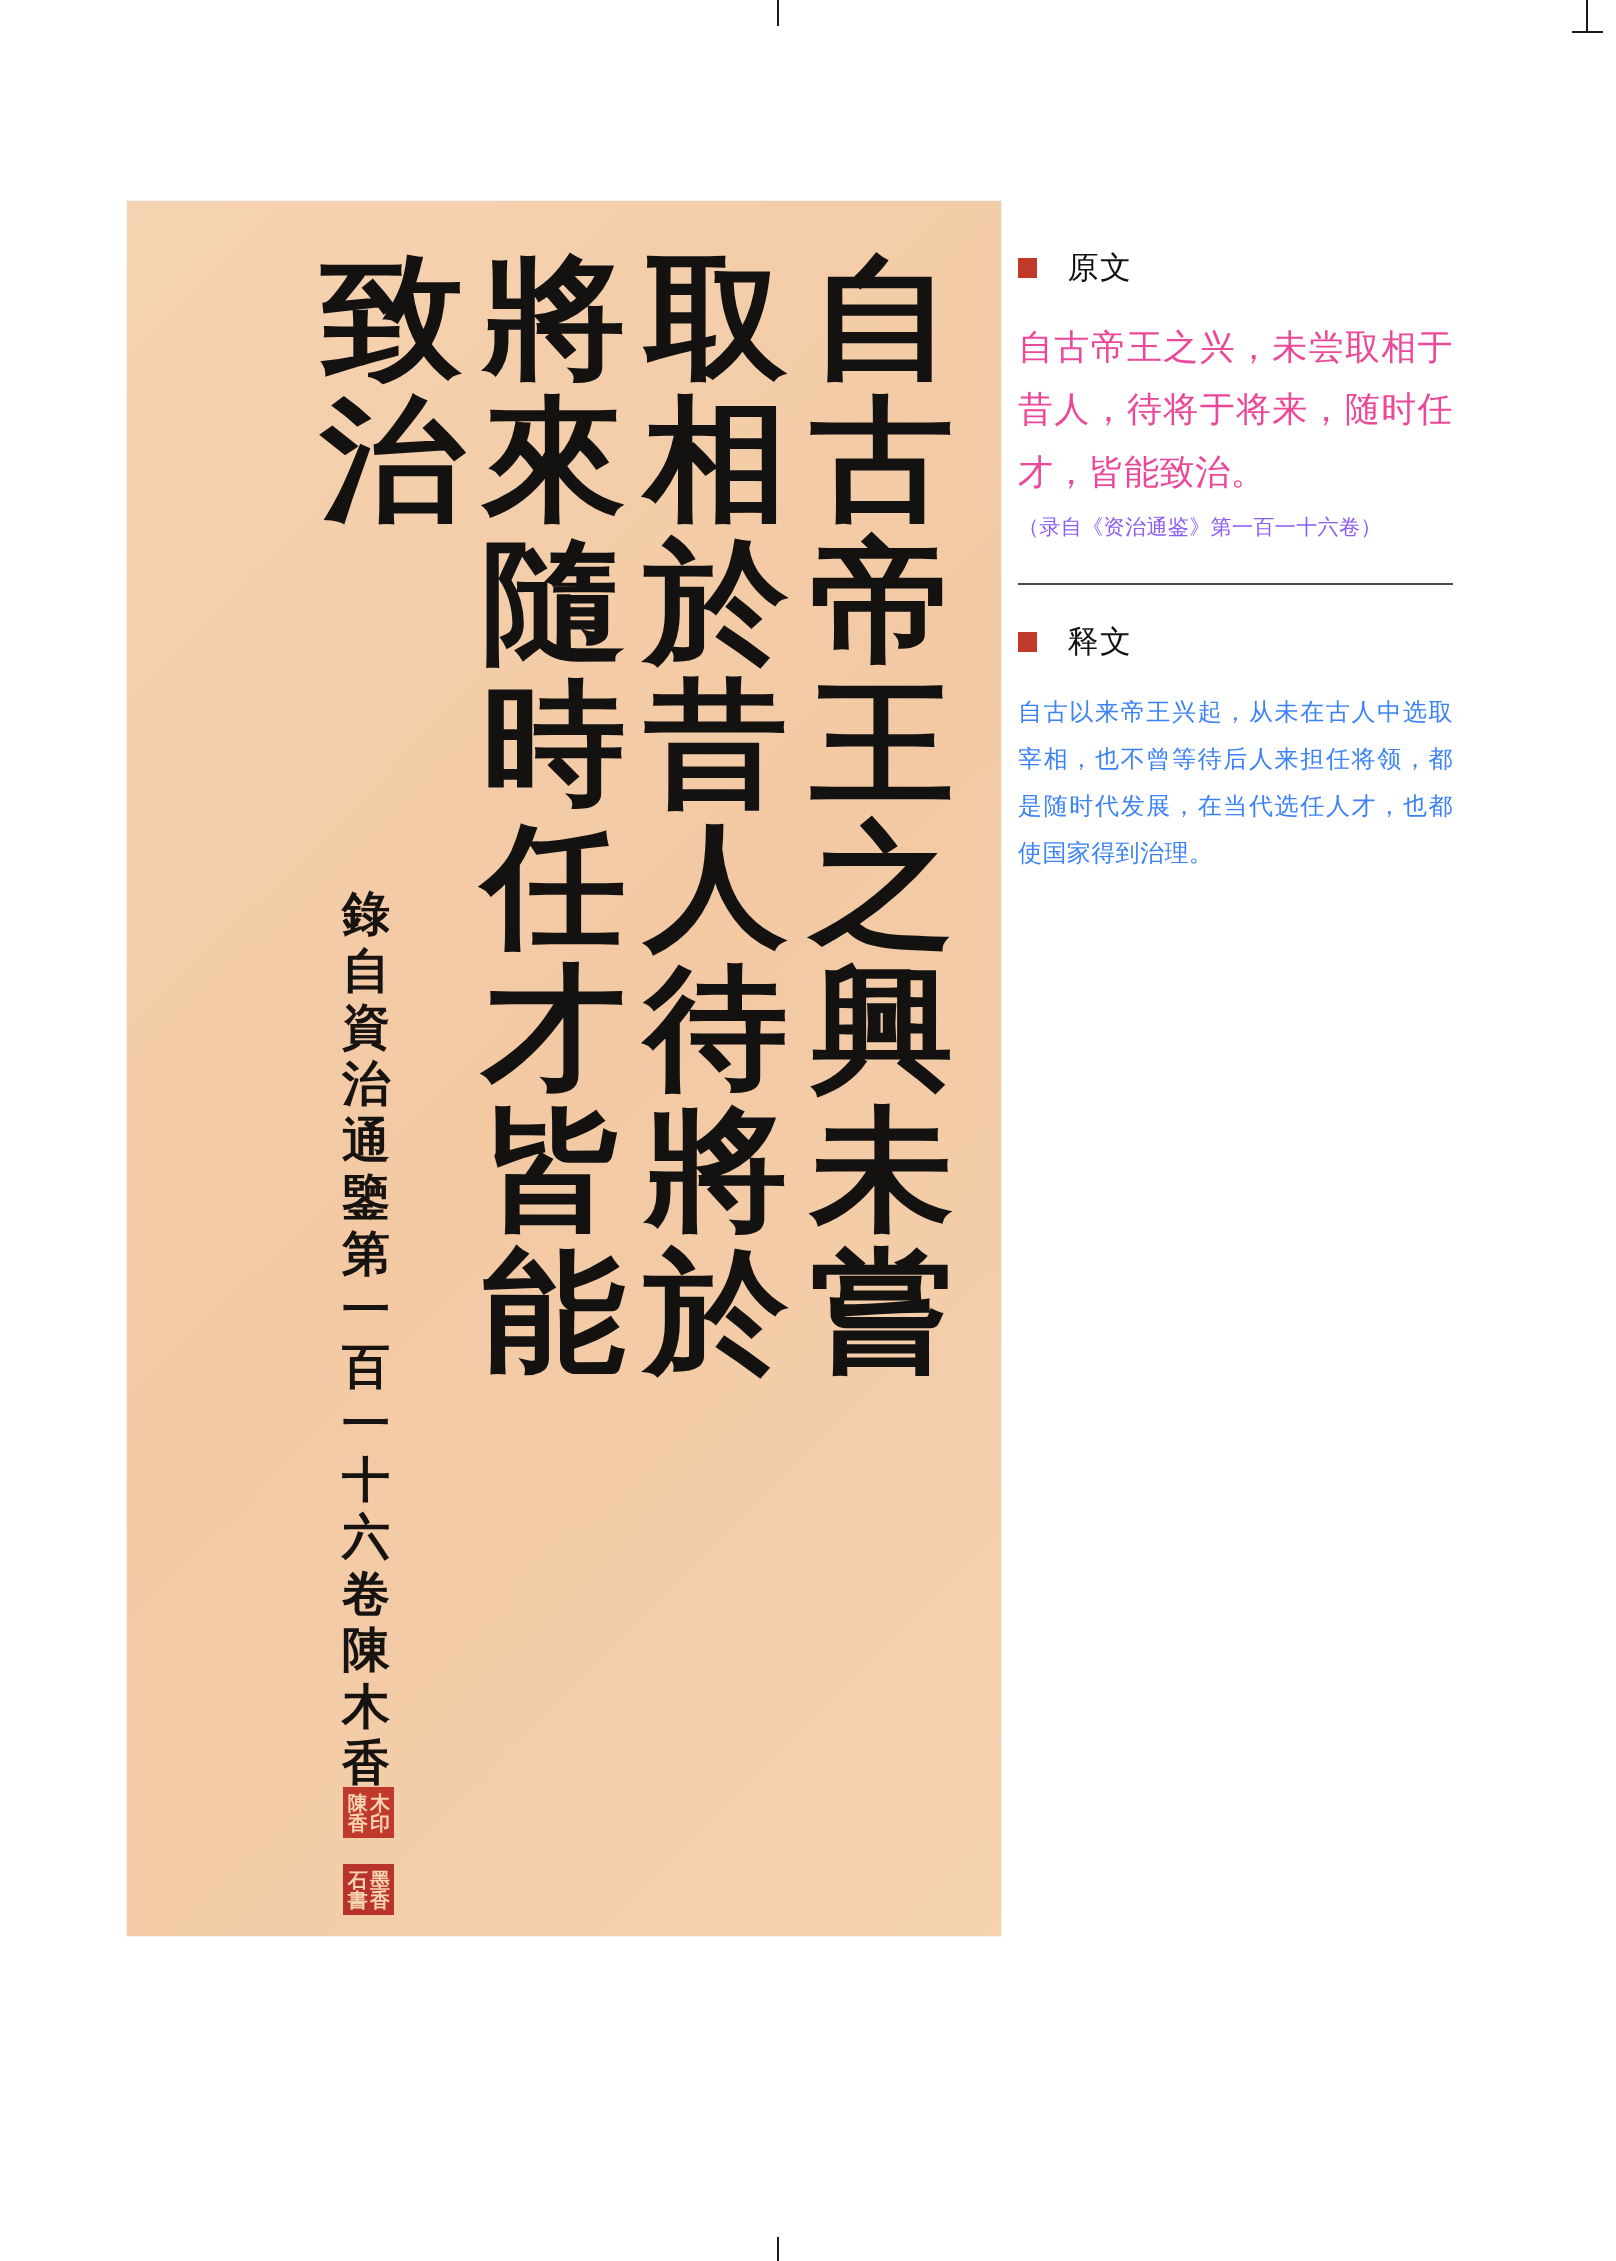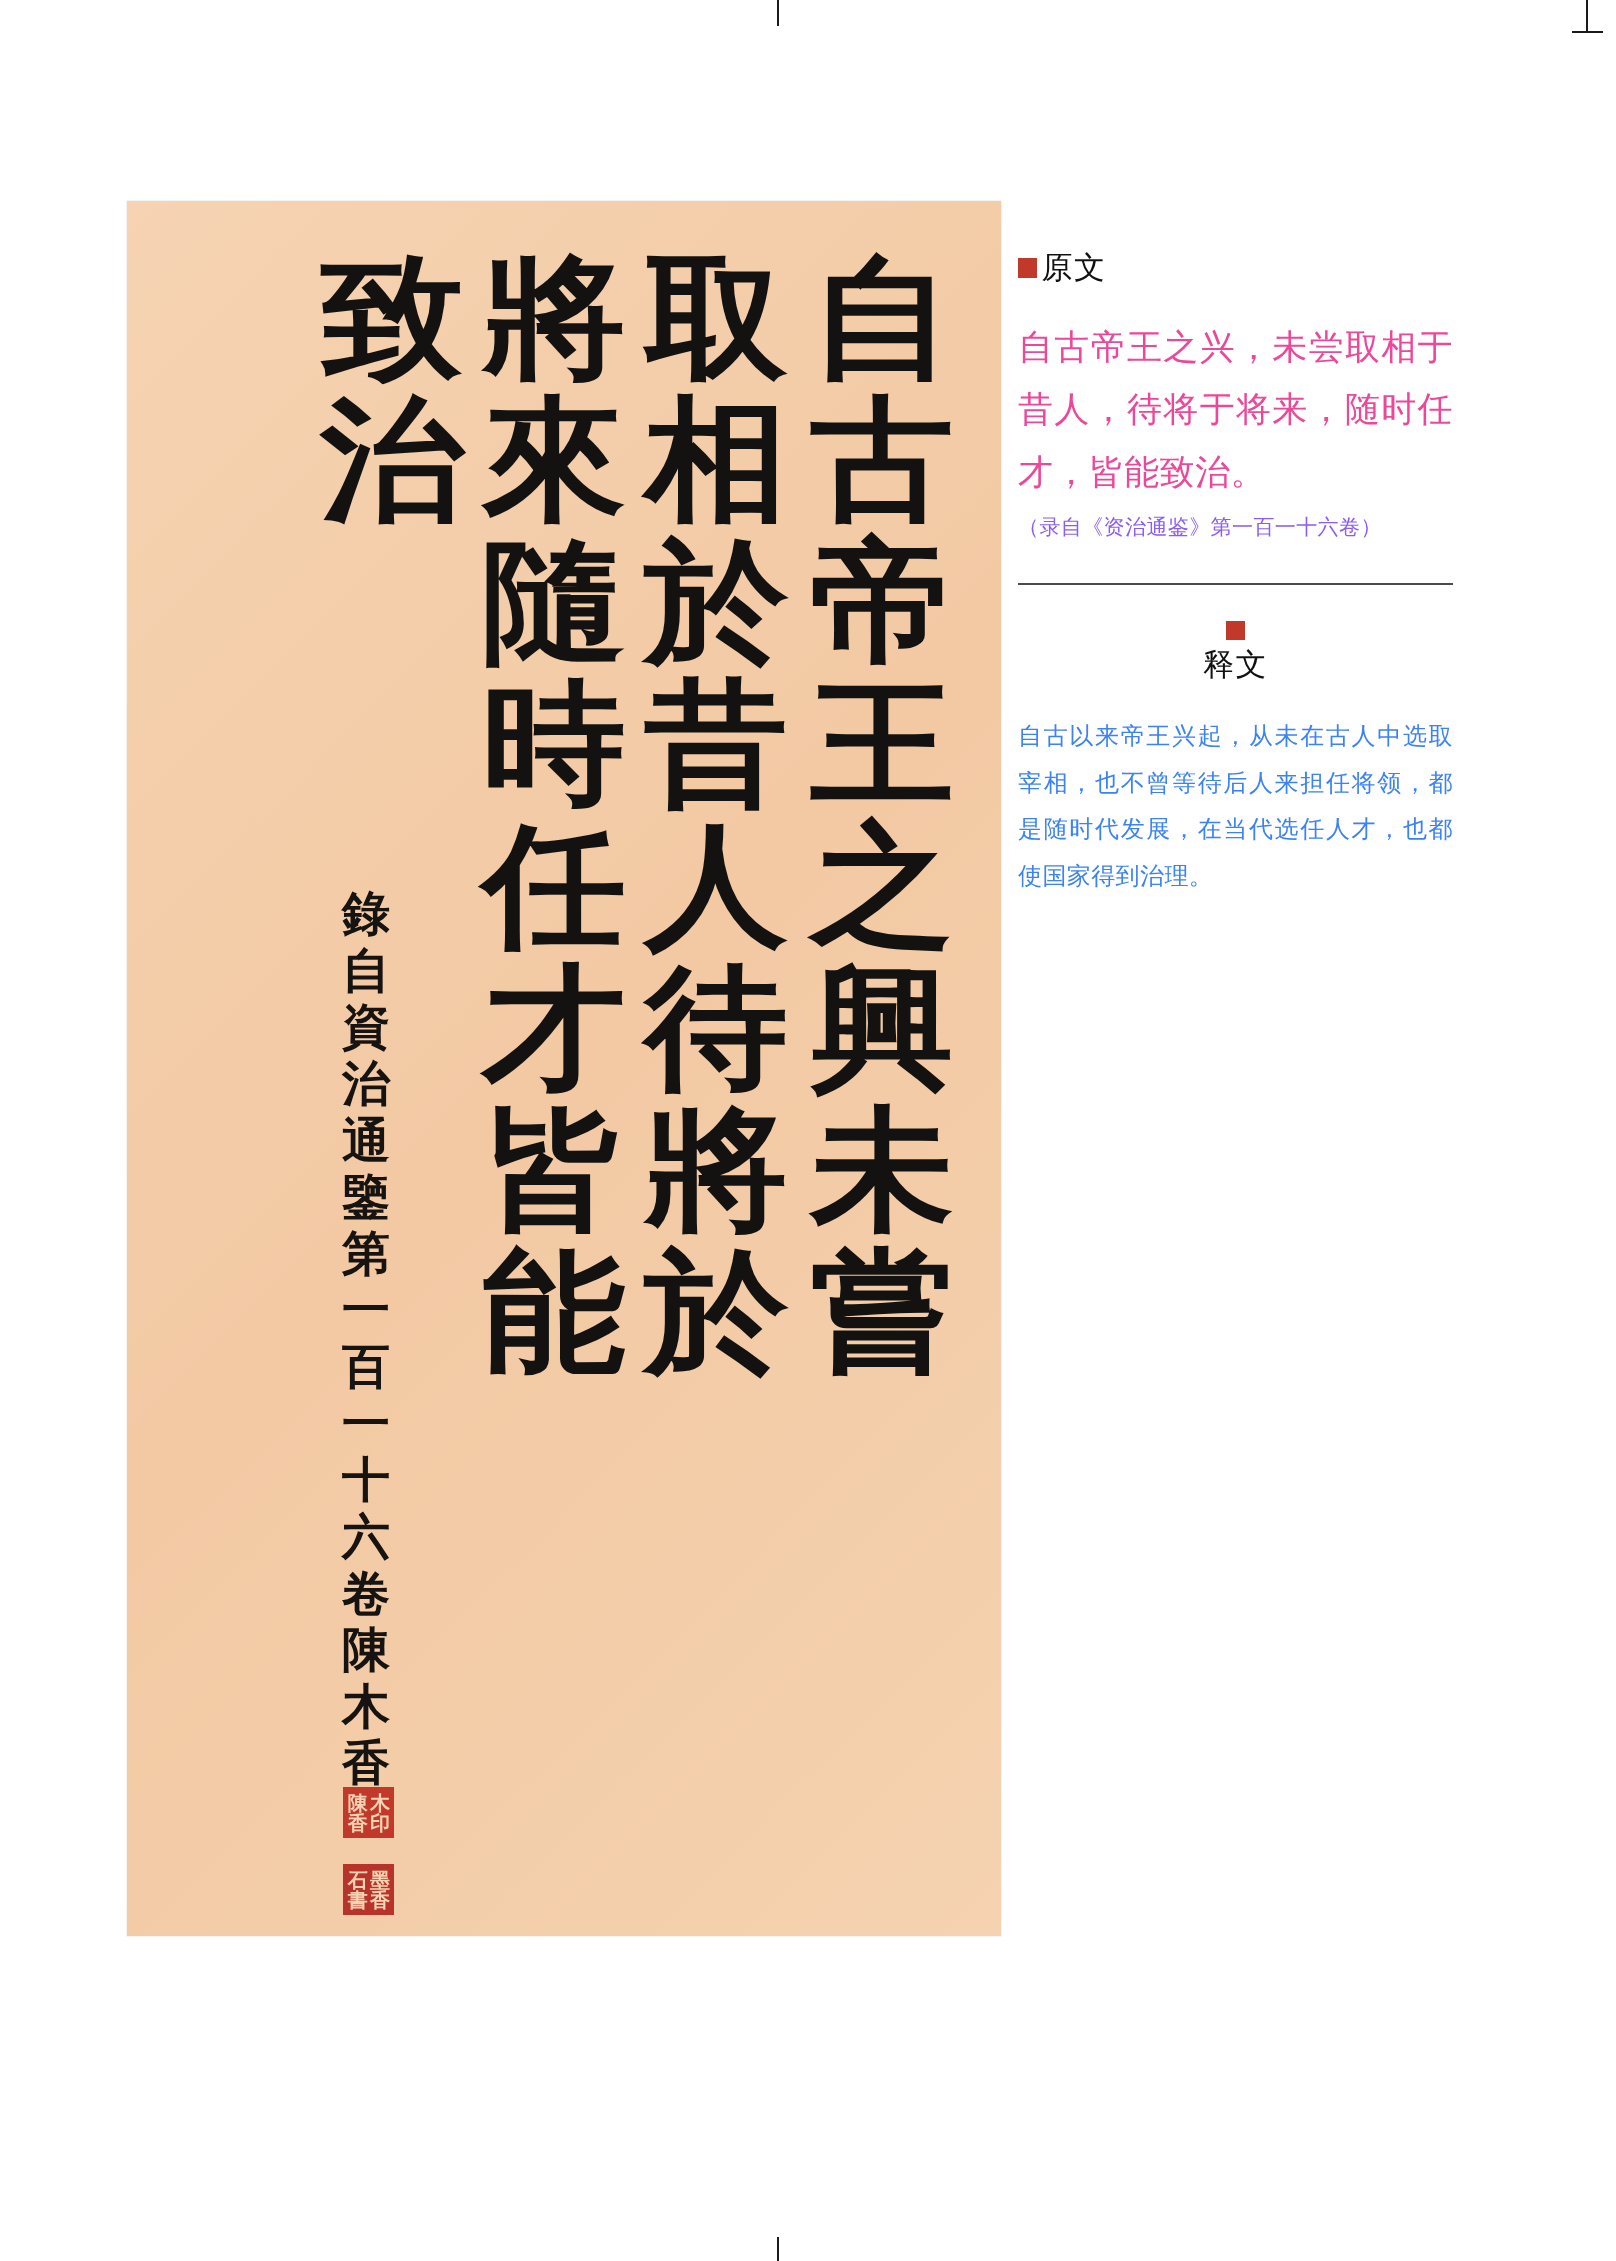--- a/index.html
+++ b/index.html
@@ -135,21 +135,21 @@
   
   .text-col {
     position: absolute;
     left: 1018px;
     top: 247px;
     width: 435px;
   }
   .section-head {
     display: flex;
     align-items: center;
-    gap: 4px;
+    gap: 30px;
     margin-bottom: 28px;
   }
   .bullet-square {
     width: 19.4px;
     height: 19.4px;
     background: #c0392b;
     flex: 0 0 auto;
   }
   .section-title {
     font-size: 31px;
@@ -178,21 +178,21 @@
     background: #4a4a4a;
     width: 100%;
   }
   .gloss-text {
     font-size: 24px;
     line-height: 1.95;
     color: #3b82f6;
     text-align: justify;
     letter-spacing: 0.4px;
   }
-  .section-2 .section-head { margin-bottom: 26.4px; flex-direction: column; }
+  .section-2 .section-head { margin-bottom: 26.4px; }
 </style>
 </head>
 <body>
 
 <div class="page">
 
   <div class="crop-v" style="left:777px; top:0px; height:26.4px;"></div>
   <div class="crop-v" style="left:1586px; top:0px; height:33px;"></div>
   <div class="crop-h" style="left:1572px; top:31px; width:31px;"></div>
   <div class="crop-v" style="left:777px; top:2237px; height:24px;"></div>

